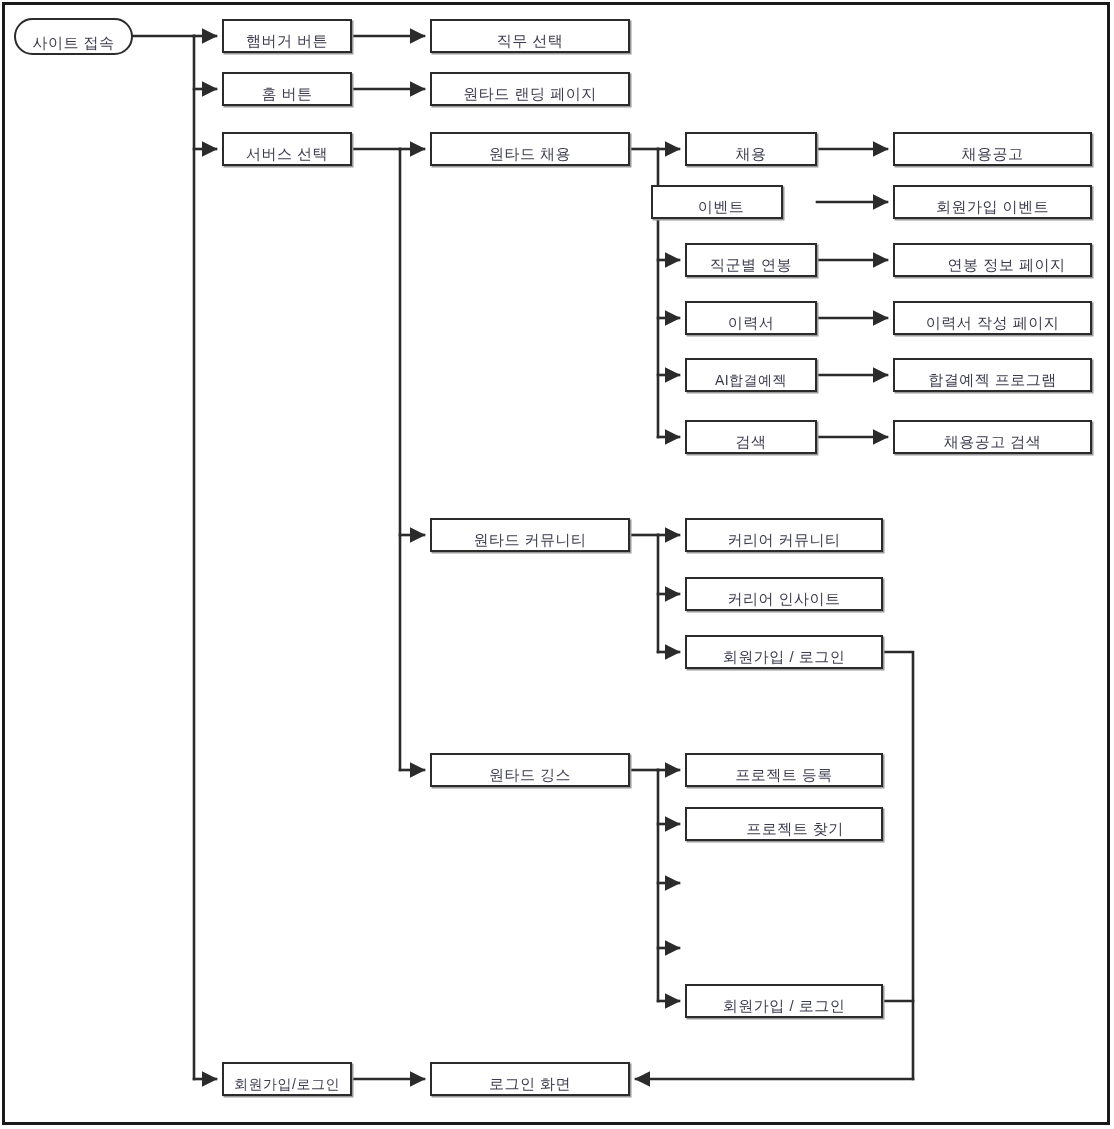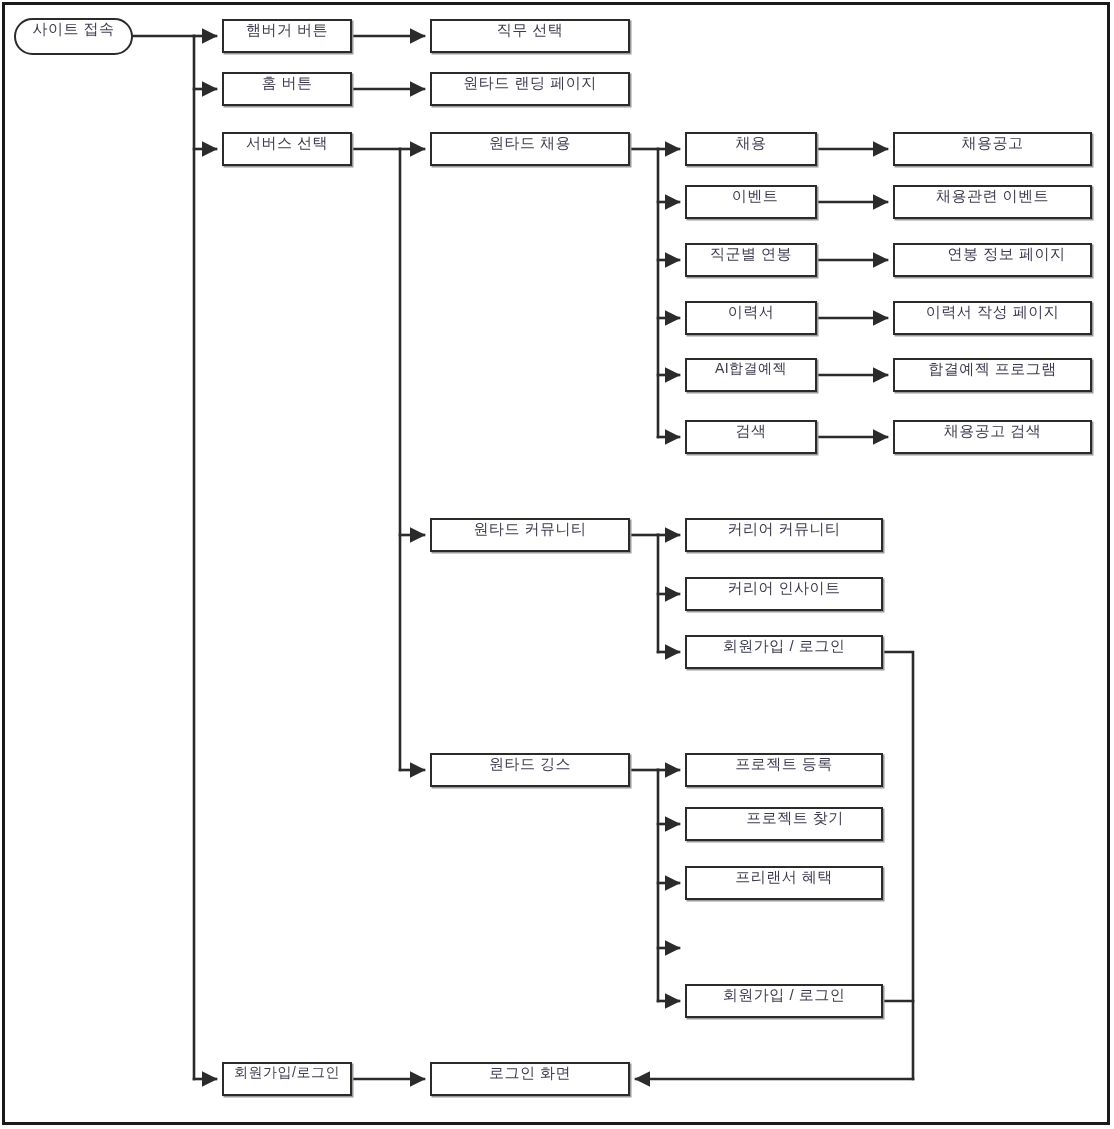--- a/index.html
+++ b/index.html
@@ -36,21 +36,21 @@
     width: 1114px;
     height: 1129px;
   }
   .node {
     position: absolute;
     box-sizing: border-box;
     background: #ffffff;
     border: 2px solid #2b2b2b;
     box-shadow: 1.5px 1.5px 0 0 #9a9a9a;
     display: flex;
-    align-items: flex-start;
+    align-items: flex-end;
     justify-content: center;
     color: #3b3b4f;
     font-size: 15px;
     letter-spacing: 0.5px;
     white-space: nowrap;
     z-index: 5;
   }
   .node.start {
     border-radius: 20px;
     border-width: 2.5px;
@@ -161,41 +161,41 @@
     <span>서버스 선택</span>
   </div>
 
   <div class="node" style="left:430px; top:132px; width:200px; height:34px;">
     <span>원타드 채용</span>
   </div>
 
   <div class="node" style="left:685px; top:132px; width:132px; height:34px;">
     <span>채용</span>
   </div>
-  <div class="node" style="left:685px; top:185px; width:132px; height:34px;padding-left:8px;">
+  <div class="node" style="left:651px; top:185px; width:132px; height:34px;padding-left:8px;">
     <span>이벤트</span>
   </div>
   <div class="node" style="left:685px; top:243px; width:132px; height:34px;">
     <span>직군별 연봉</span>
   </div>
   <div class="node" style="left:685px; top:301px; width:132px; height:34px;">
     <span>이력서</span>
   </div>
   <div class="node small" style="left:685px; top:358px; width:132px; height:34px;">
     <span>AI합결예젝</span>
   </div>
   <div class="node" style="left:685px; top:420px; width:132px; height:34px;">
     <span>검색</span>
   </div>
 
   <div class="node" style="left:893px; top:132px; width:199px; height:34px;">
     <span>채용공고</span>
   </div>
   <div class="node" style="left:893px; top:185px; width:199px; height:34px;">
-    <span>채용관련 이벤트</span>
+    <span>회원가입 이벤트</span>
   </div>
   <div class="node" style="left:893px; top:243px; width:199px; height:34px;padding-left:28px;">
     <span>연봉 정보 페이지</span>
   </div>
   <div class="node" style="left:893px; top:301px; width:199px; height:34px;">
     <span>이력서 작성 페이지</span>
   </div>
   <div class="node" style="left:893px; top:358px; width:199px; height:34px;">
     <span>합결예젝 프로그램</span>
   </div>
@@ -218,23 +218,20 @@
 
   <div class="node" style="left:430px; top:753px; width:200px; height:34px;">
     <span>원타드 깅스</span>
   </div>
   <div class="node" style="left:685px; top:753px; width:198px; height:34px;">
     <span>프로젝트 등록</span>
   </div>
   <div class="node" style="left:685px; top:807px; width:198px; height:34px;padding-left:22px;">
     <span>프로젝트 찾기</span>
   </div>
-  <div class="node" style="left:685px; top:866px; width:198px; height:34px;">
-    <span>프리랜서 혜택</span>
-  </div>
   <div class="node" style="left:685px; top:984px; width:198px; height:34px;">
     <span>회원가입 / 로그인</span>
   </div>
 
   <div class="node small" style="left:222px; top:1062px; width:130px; height:34px;">
     <span>회원가입/로그인</span>
   </div>
   <div class="node" style="left:430px; top:1062px; width:200px; height:34px;">
     <span>로그인 화면</span>
   </div>

